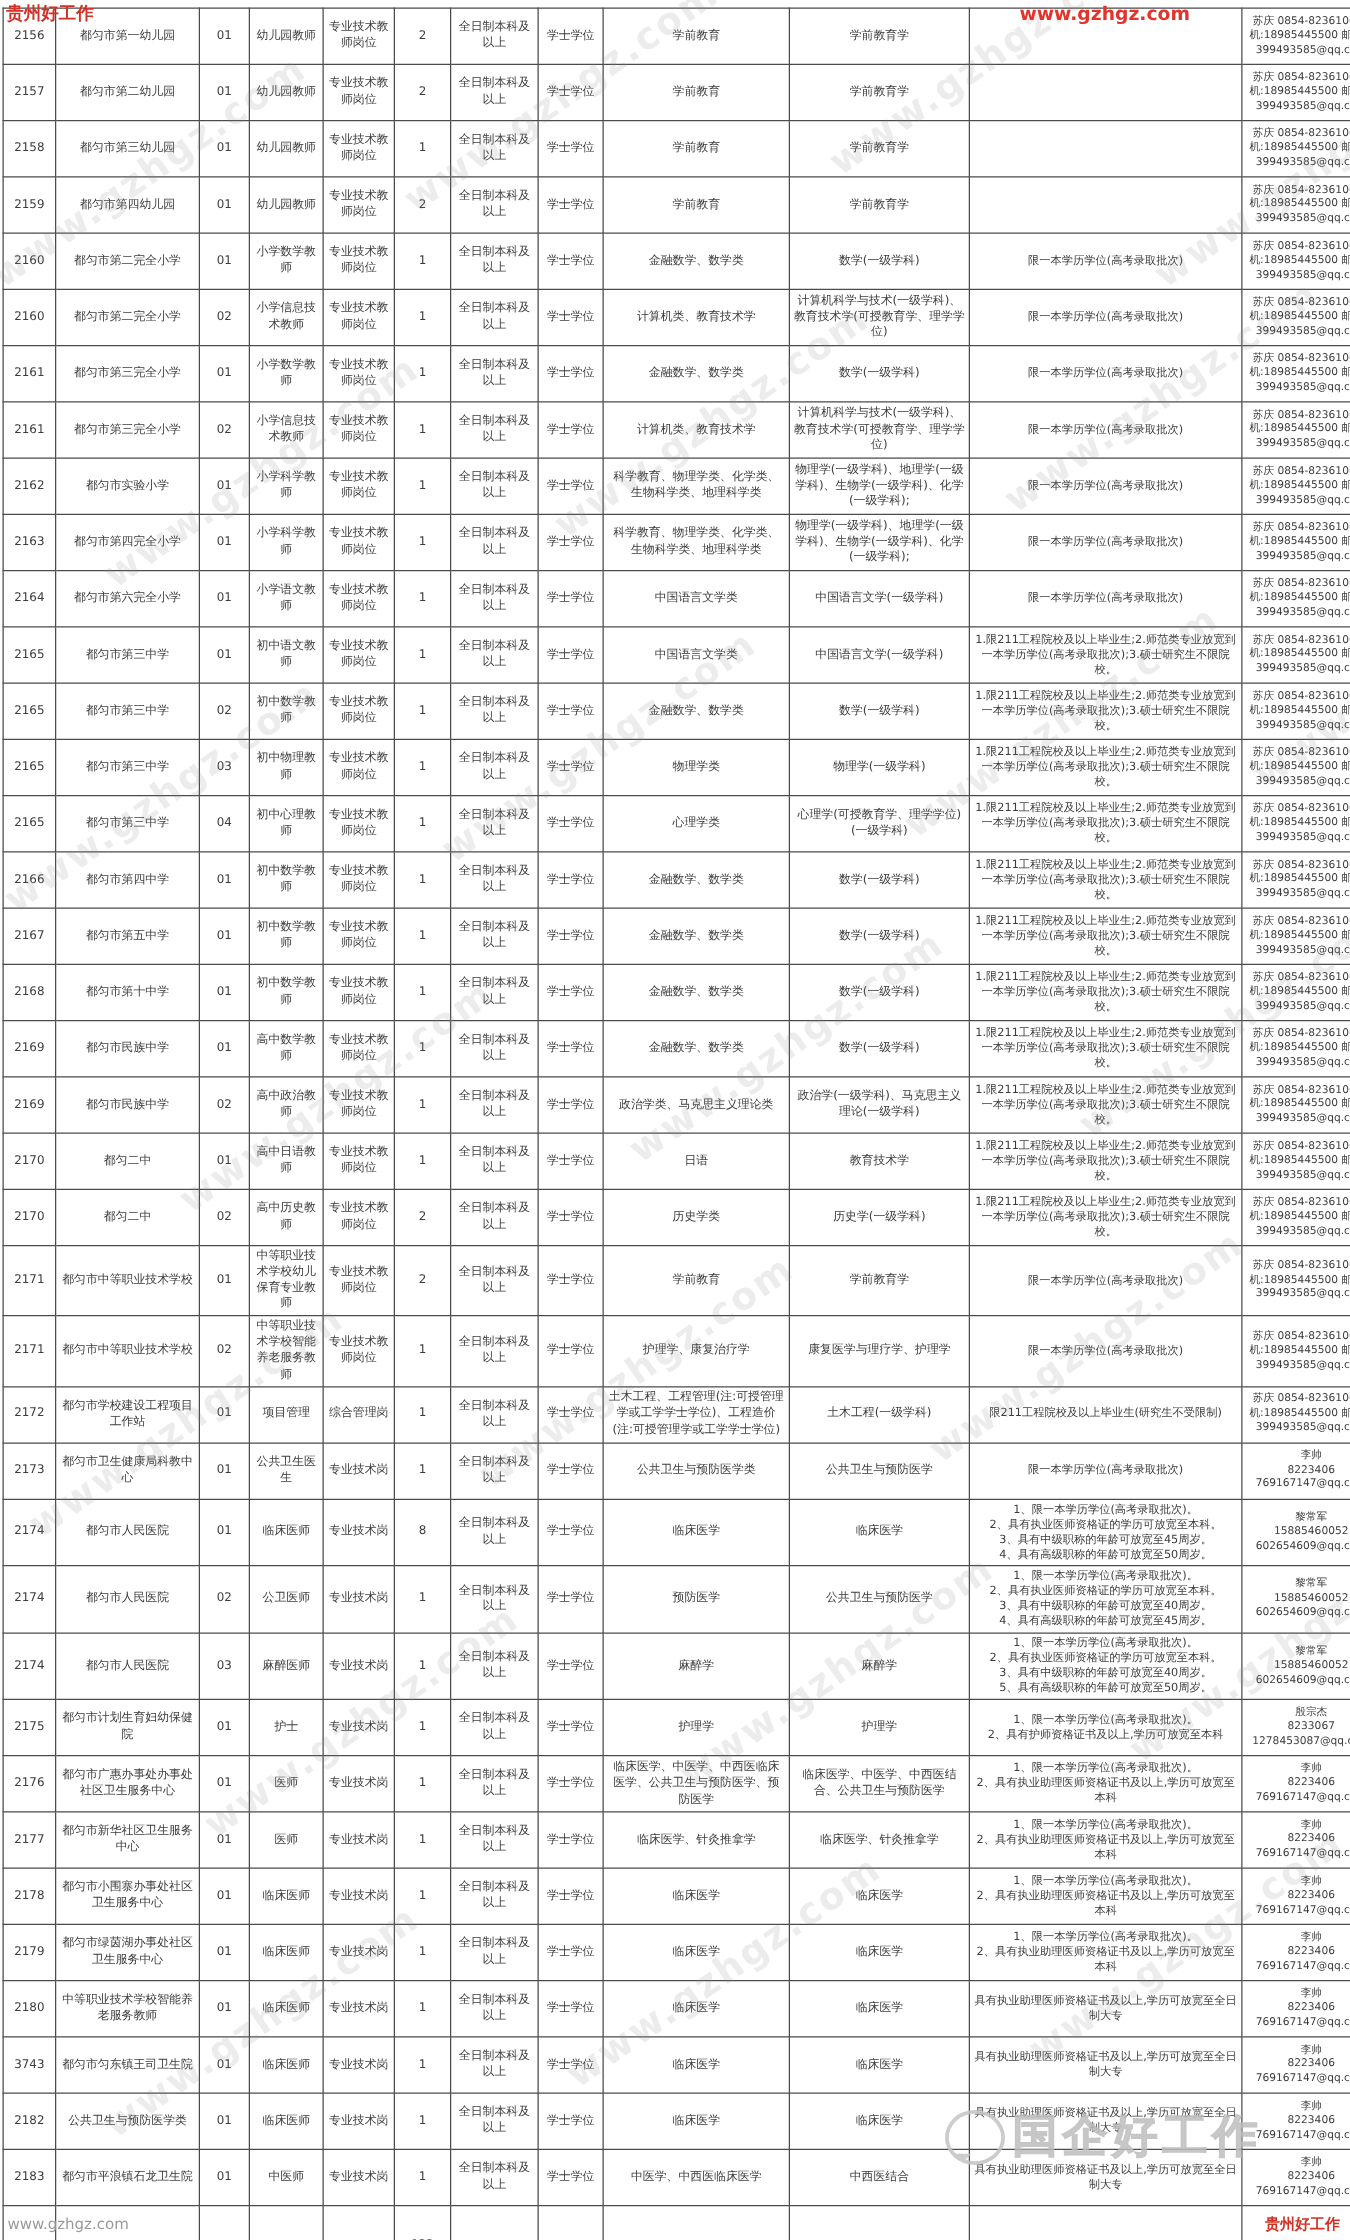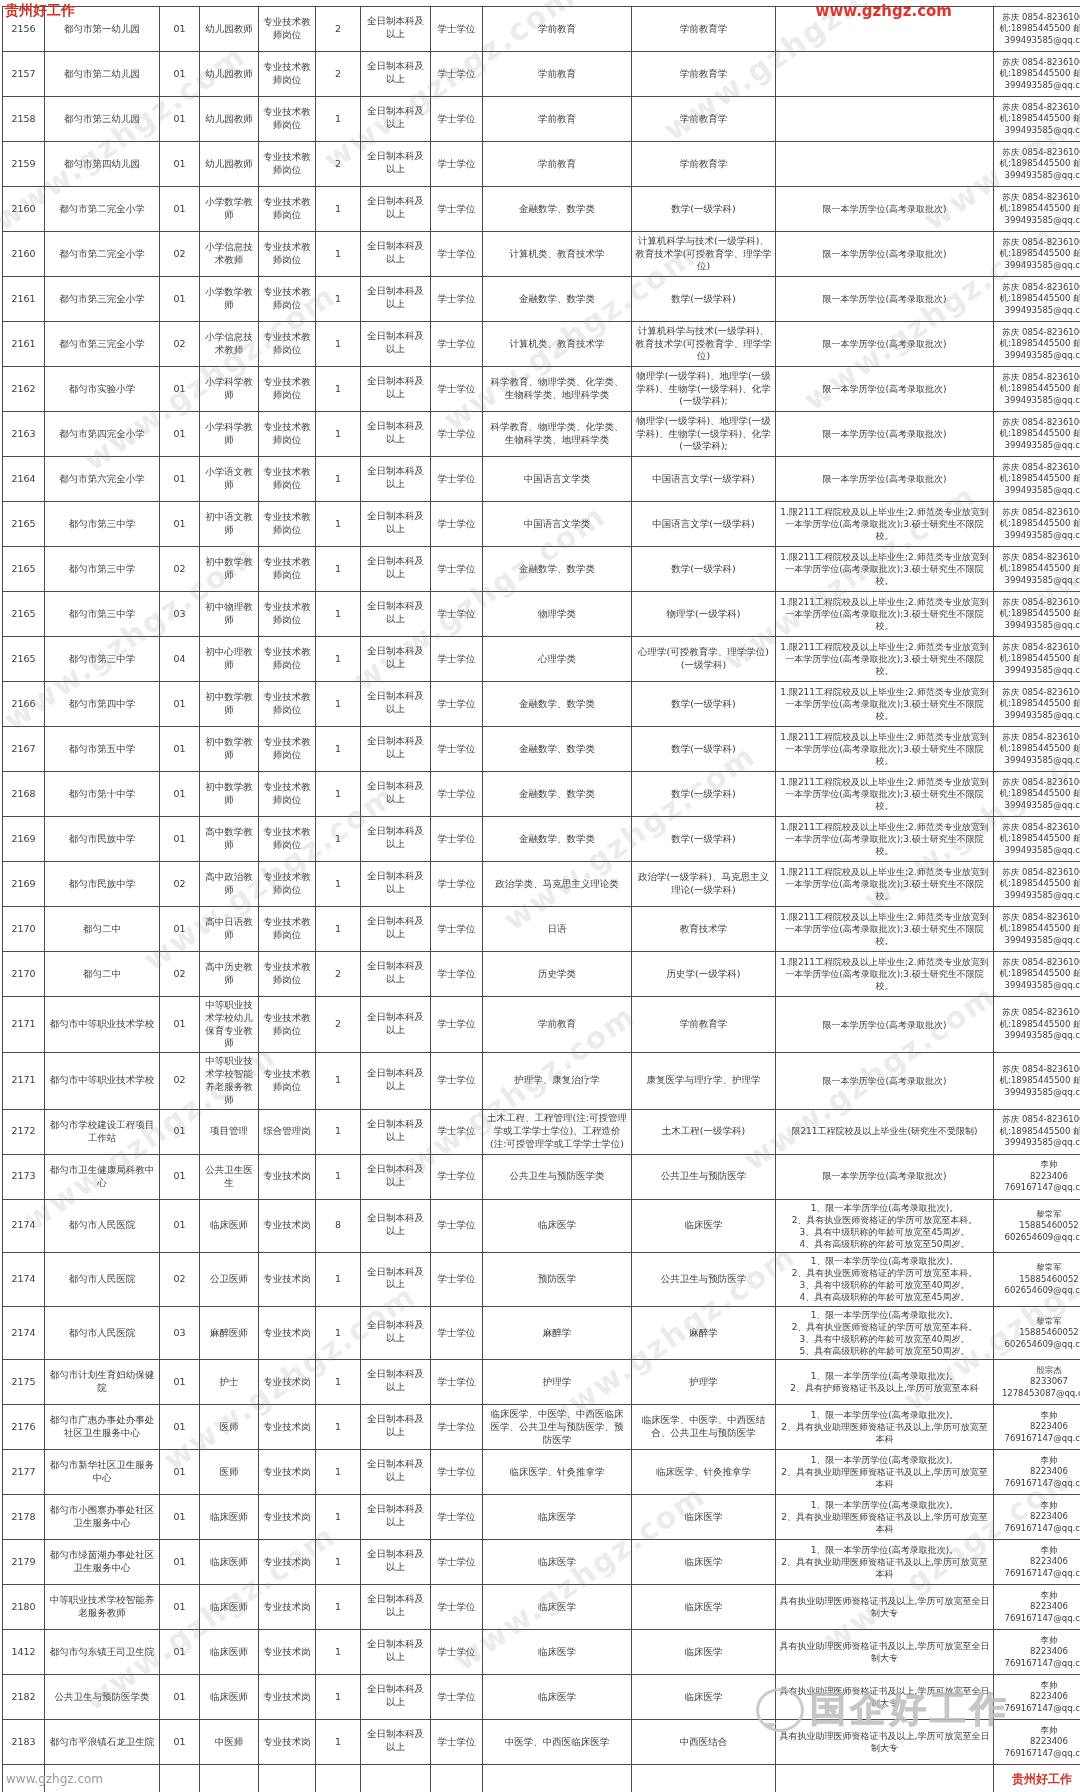--- a/index.html
+++ b/index.html
@@ -625,21 +625,21 @@
         <td class="col-edu">全日制本科及以上</td>
         <td class="col-degree">学士学位</td>
         <td class="col-major">临床医学</td>
         <td class="col-direction">临床医学</td>
         <td class="col-remark">具有执业助理医师资格证书及以上,学历可放宽至全日制大专</td>
         <td class="col-contact">李帅
 8223406
 769167147@qq.com</td>
       </tr>
       <tr>
-        <td class="col-id">1412</td>
+        <td class="col-id">3743</td>
         <td class="col-unit">都匀市匀东镇王司卫生院</td>
         <td class="col-code">01</td>
         <td class="col-position">临床医师</td>
         <td class="col-category">专业技术岗</td>
         <td class="col-count">1</td>
         <td class="col-edu">全日制本科及以上</td>
         <td class="col-degree">学士学位</td>
         <td class="col-major">临床医学</td>
         <td class="col-direction">临床医学</td>
         <td class="col-remark">具有执业助理医师资格证书及以上,学历可放宽至全日制大专</td>

